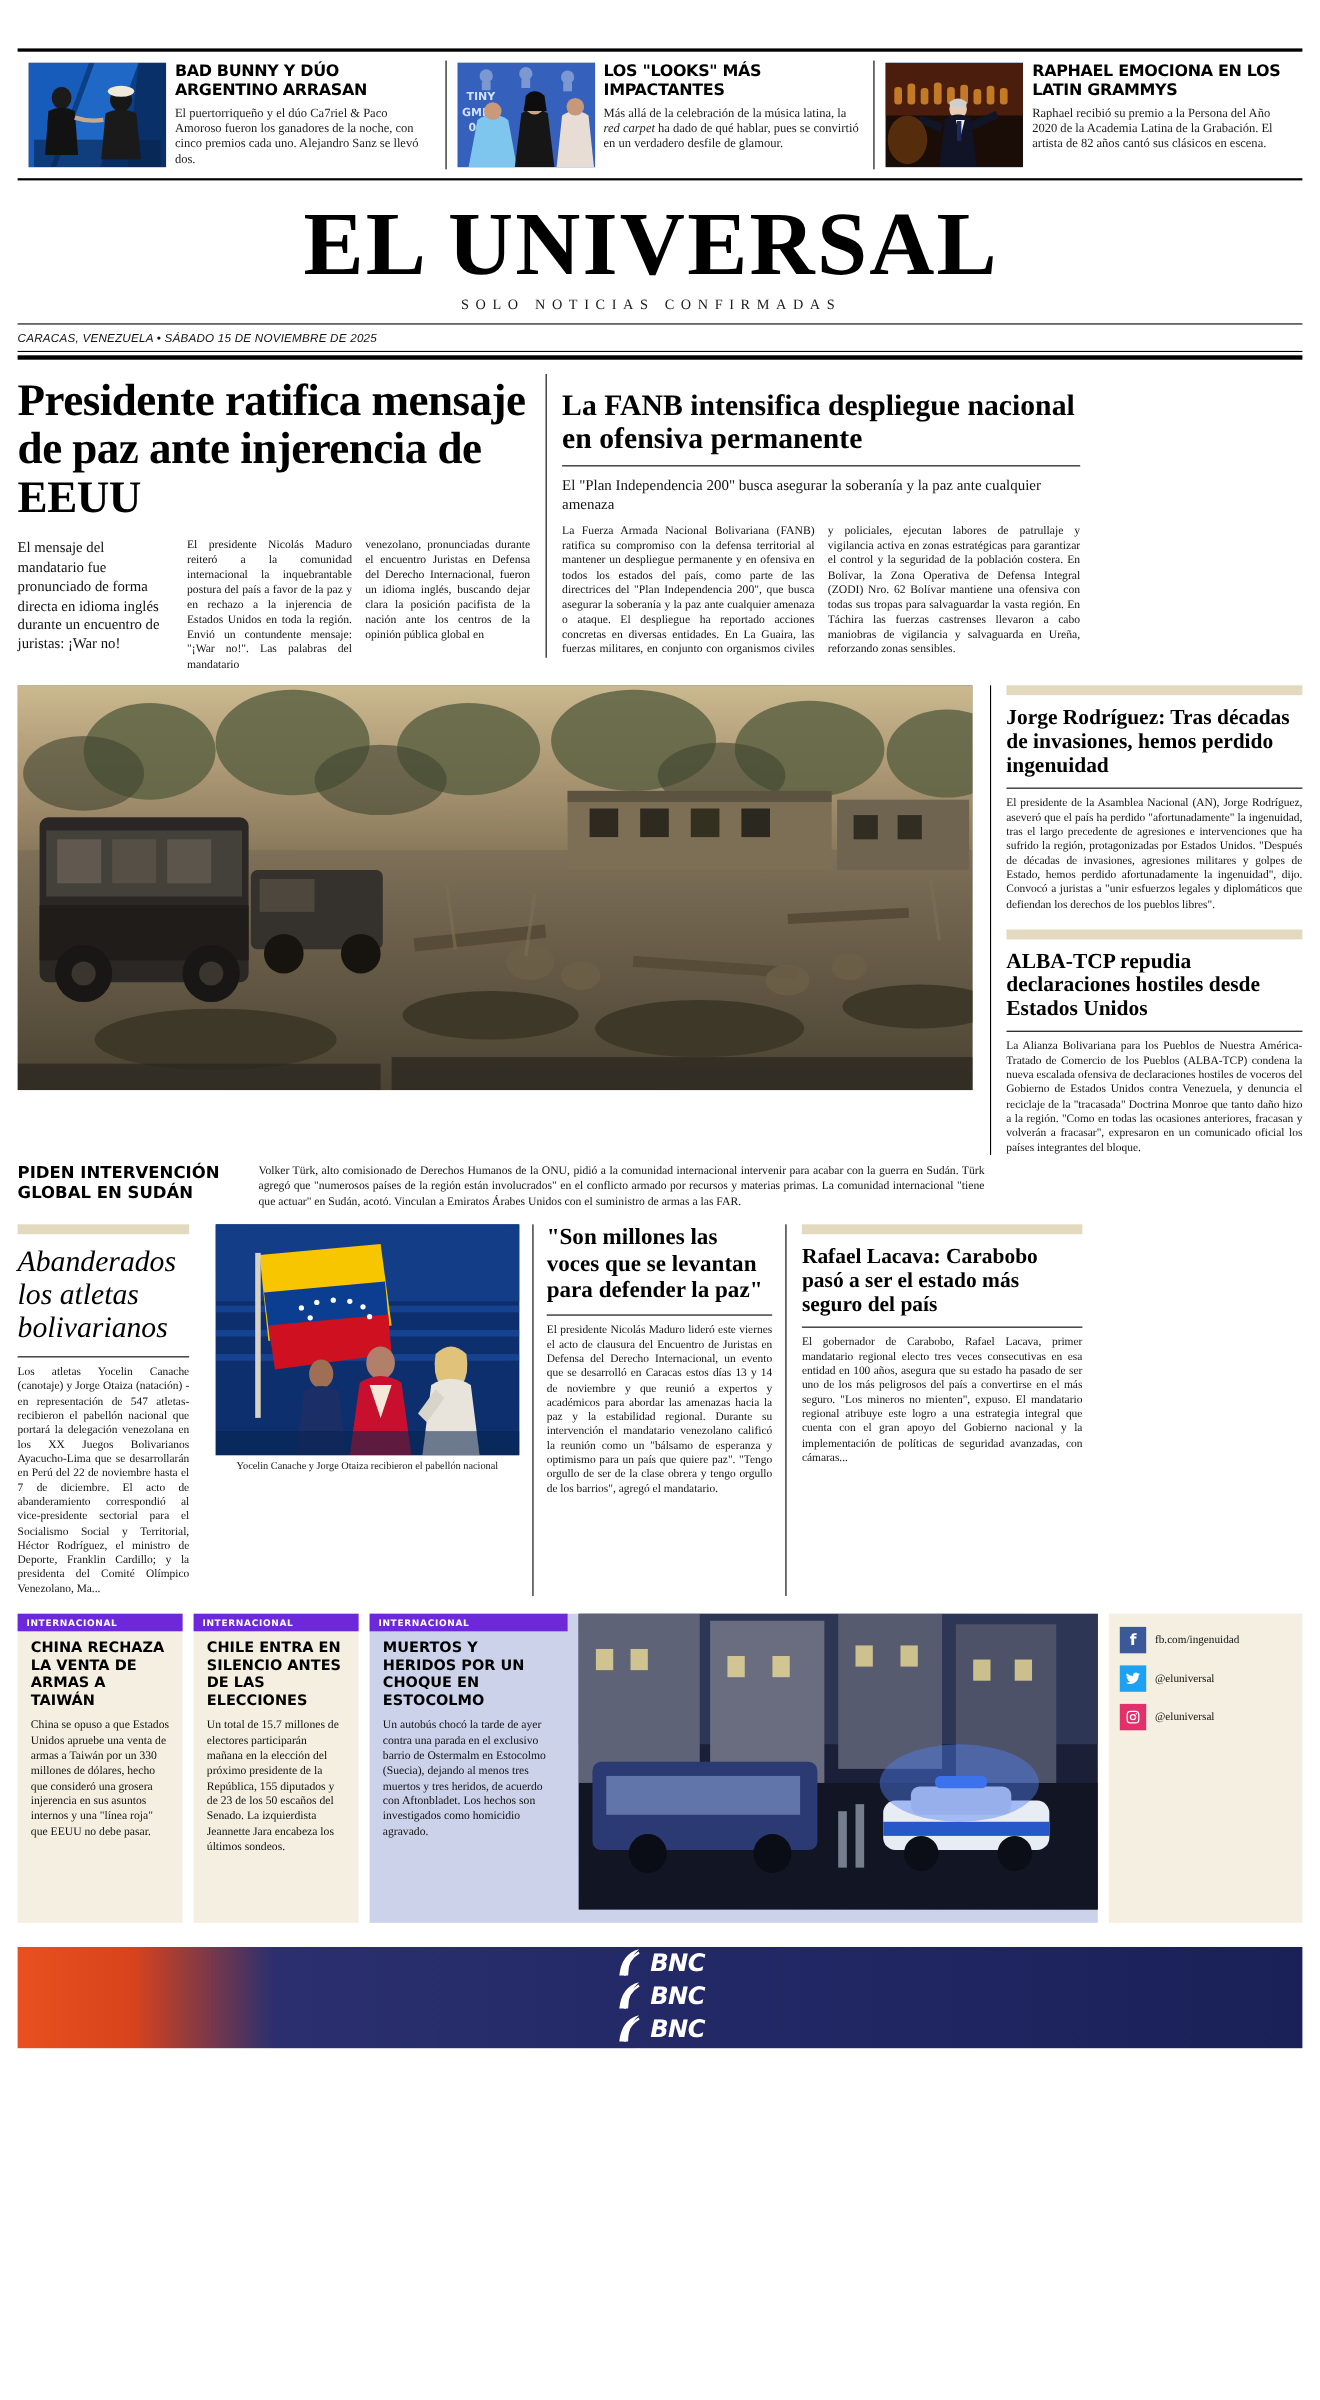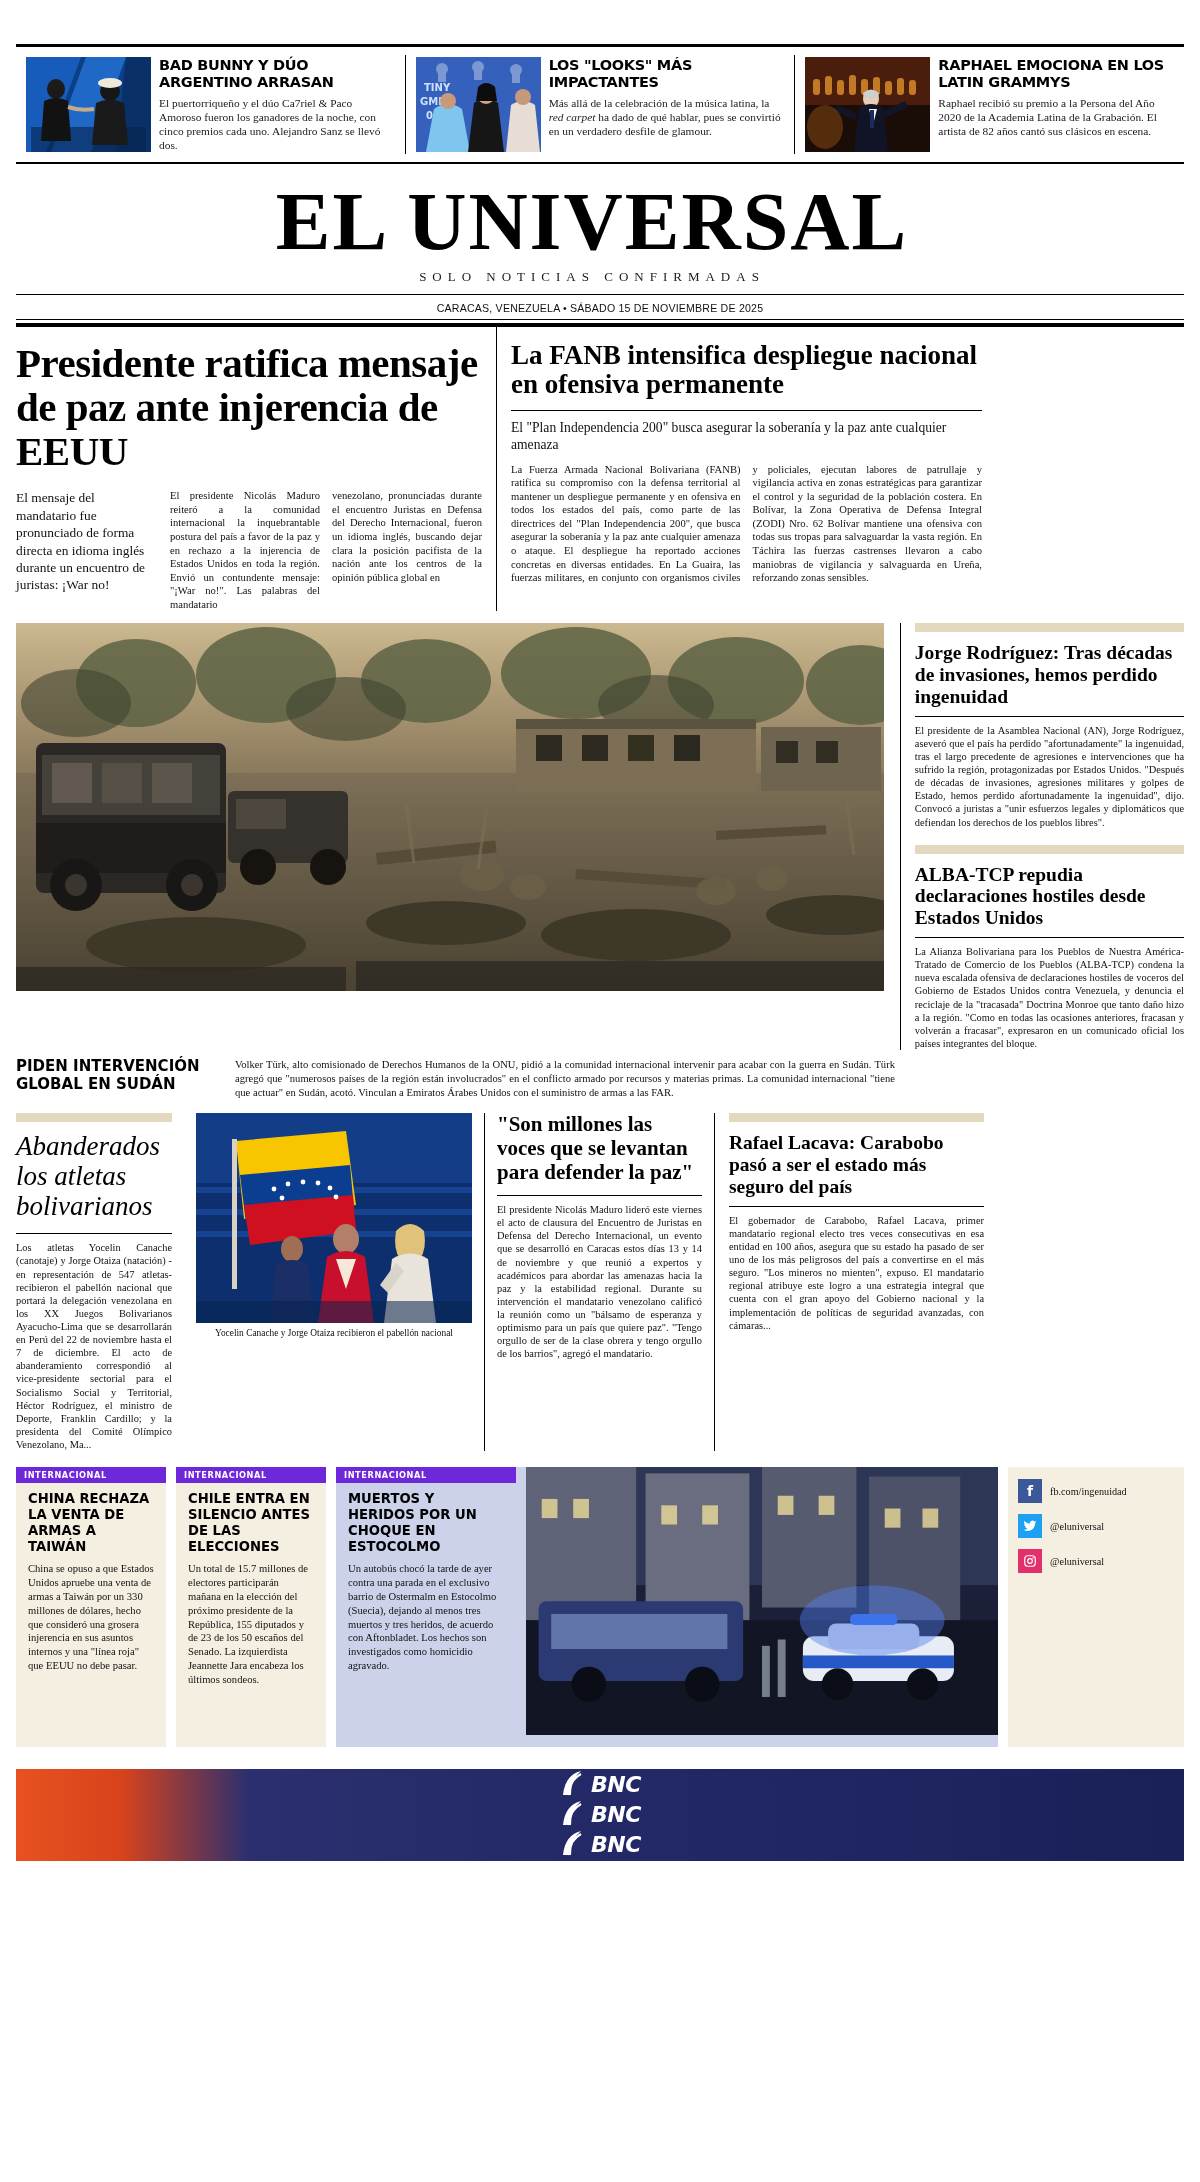--- a/index.html
+++ b/index.html
@@ -65,35 +65,36 @@
     font-size: 13px;
     letter-spacing: 6px;
     margin-top: 6px;
     color: #1a1a1a;
   }
   .dateline-wrap {
     margin: 9px 16px 0 16px;
     border-top: 1.5px solid #000;
     border-bottom: 1.5px solid #000;
     padding: 3px 0;
-    text-align: center;
+    font-style: italic;
   }
   .dateline {
     font-family: "Liberation Sans", sans-serif;
     font-size: 10.6px;
     letter-spacing: 0.2px;
     color: #111;
   }
   .rule-thick { margin: 3px 16px 0 16px; height: 4px; background: #000; }
 
   
   .main-grid {
     display: flex;
     margin: 0 16px;
     gap: 0;
+    align-items: center;
   }
   .col-left { width: 480px; padding: 14px 14px 0 0; }
   .col-mid  { width: 386px; padding: 14px 14px 0 14px; border-left: 1.5px solid #000; }
 
   .lead-hd {
     font-family: "Liberation Serif", serif;
     font-weight: 700;
     font-size: 41px;
     line-height: 1.08;
     letter-spacing: -0.5px;

